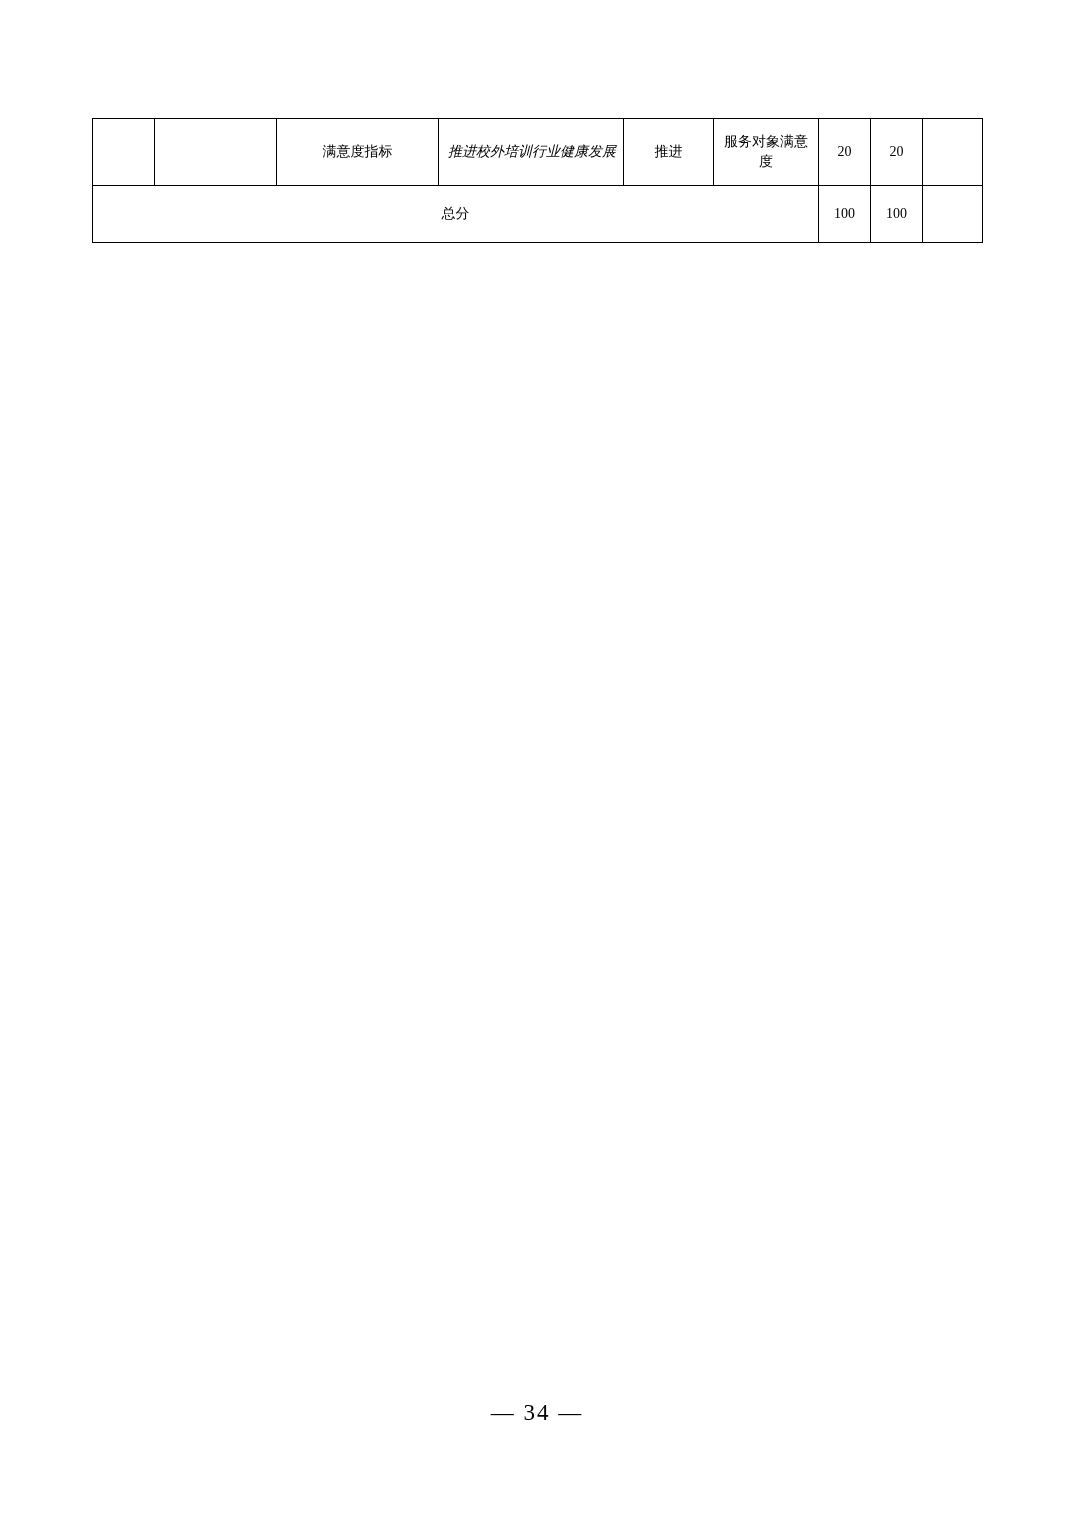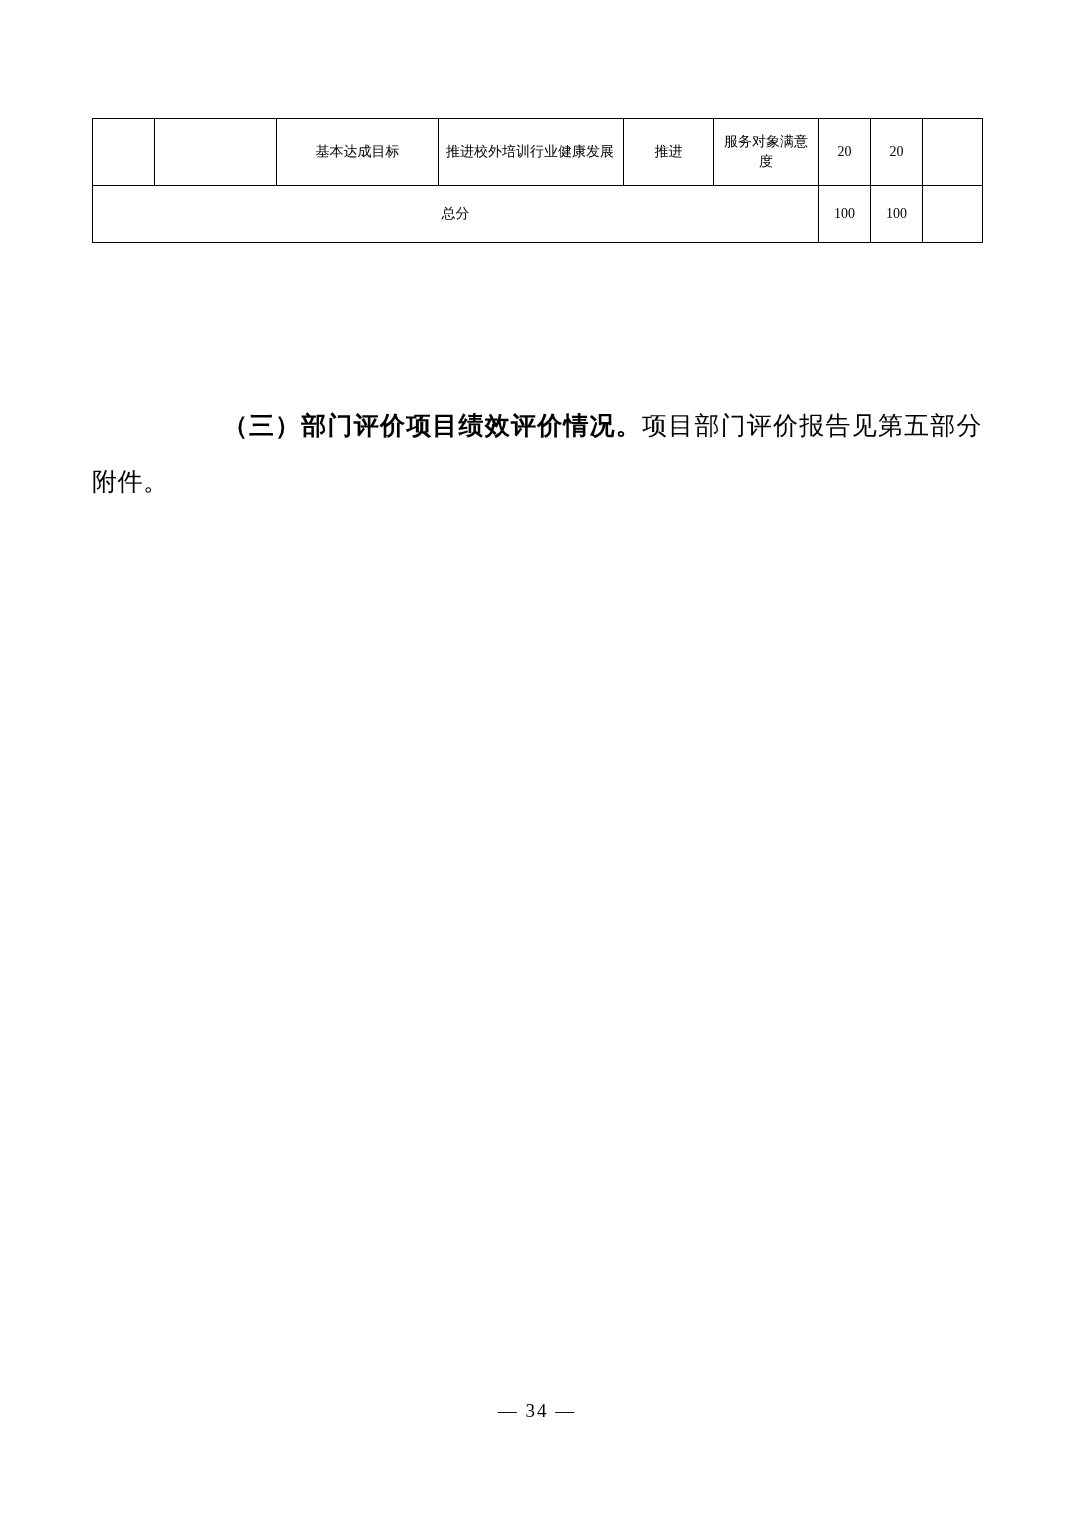--- a/index.html
+++ b/index.html
@@ -35,21 +35,21 @@
   }
   table.perf td {
     border: 1px solid #000000;
     font-size: 14px;
     line-height: 1.45;
     padding: 6px 7px;
     vertical-align: middle;
     font-family: "Liberation Serif", "DejaVu Serif", serif;
   }
   .c-center { text-align: center; }
-  .c-left { text-align: left; }
+  .c-left { text-align: right; font-style: italic; }
   .small-num { font-size: 13px; }
   .col-a { width: 62px; }
   .col-b { width: 122px; }
   .col-c { width: 162px; }
   .col-d { width: 185px; }
   .col-e { width: 90px; }
   .col-f { width: 105px; }
   .col-g { width: 52px; }
   .col-h { width: 52px; }
   .col-i { width: 60px; }
@@ -75,21 +75,21 @@
   }
   .para .bold {
     font-weight: bold;
   }
   .footer {
     position: absolute;
     left: 0;
     top: 1400px;
     width: 1074px;
     text-align: center;
-    font-size: 19px;
+    font-size: 23px;
     font-family: "Liberation Serif", "DejaVu Serif", serif;
     letter-spacing: 2px;
   }
 </style>
 </head>
 <body>
 
 <div class="page">
 
   <div class="table-wrap">
@@ -102,37 +102,34 @@
         <col class="col-e">
           <col class="col-f">
           <col class="col-g">
           <col class="col-h">
           <col class="col-i">
       </colgroup>
       <tbody>
         <tr class="row-tall">
           <td class="c-center"></td>
           <td class="c-center"></td>
-          <td class="c-center">基本达成目标</td>
+          <td class="c-center">满意度指标</td>
           <td class="c-left">推进校外培训行业健康发展</td>
           <td class="c-center">推进</td>
           <td class="c-center">服务对象满意度</td>
           <td class="c-center small-num">20</td>
           <td class="c-center small-num">20</td>
           <td class="c-center"></td>
         </tr>
         <tr class="row-sum">
           <td class="c-center" colspan="6">总分</td>
           <td class="c-center small-num">100</td>
           <td class="c-center small-num">100</td>
           <td class="c-center"></td>
         </tr>
       </tbody>
     </table>
   </div>
 
-  <div class="para">
-    <span class="indent"></span><span class="bold">（三）部门评价项目绩效评价情况。</span><span>项目部门评价报告见第五部分附件。</span>
-  </div>
 
   <div class="footer">— 34 —</div>
 
 </div>
 
 </body></html>

